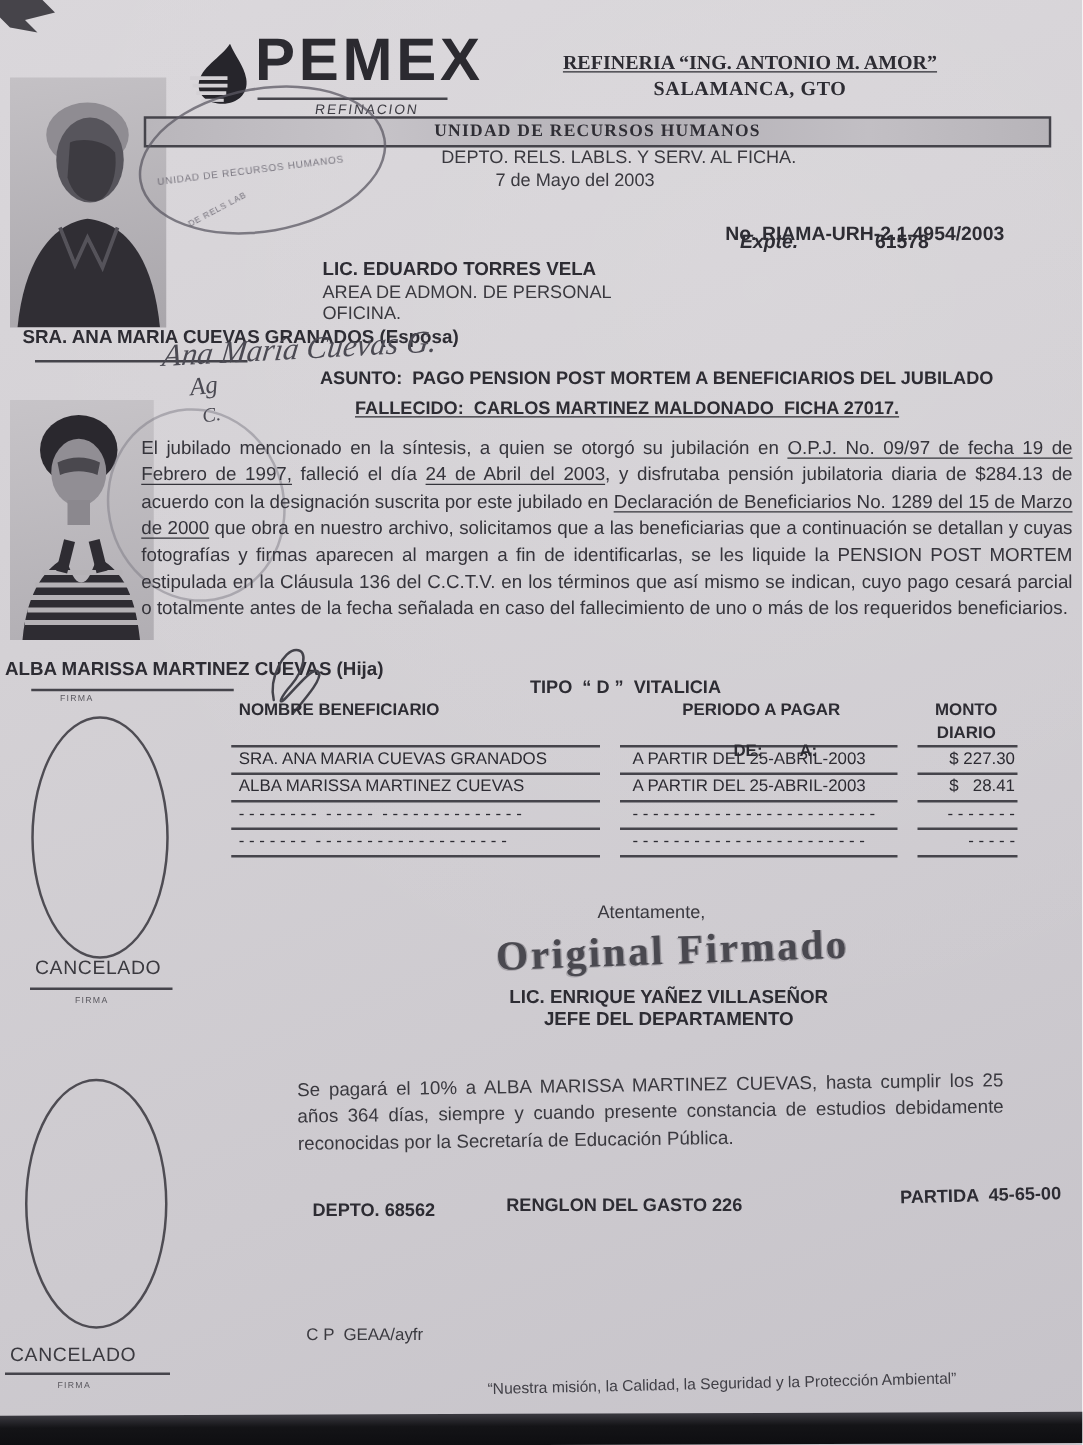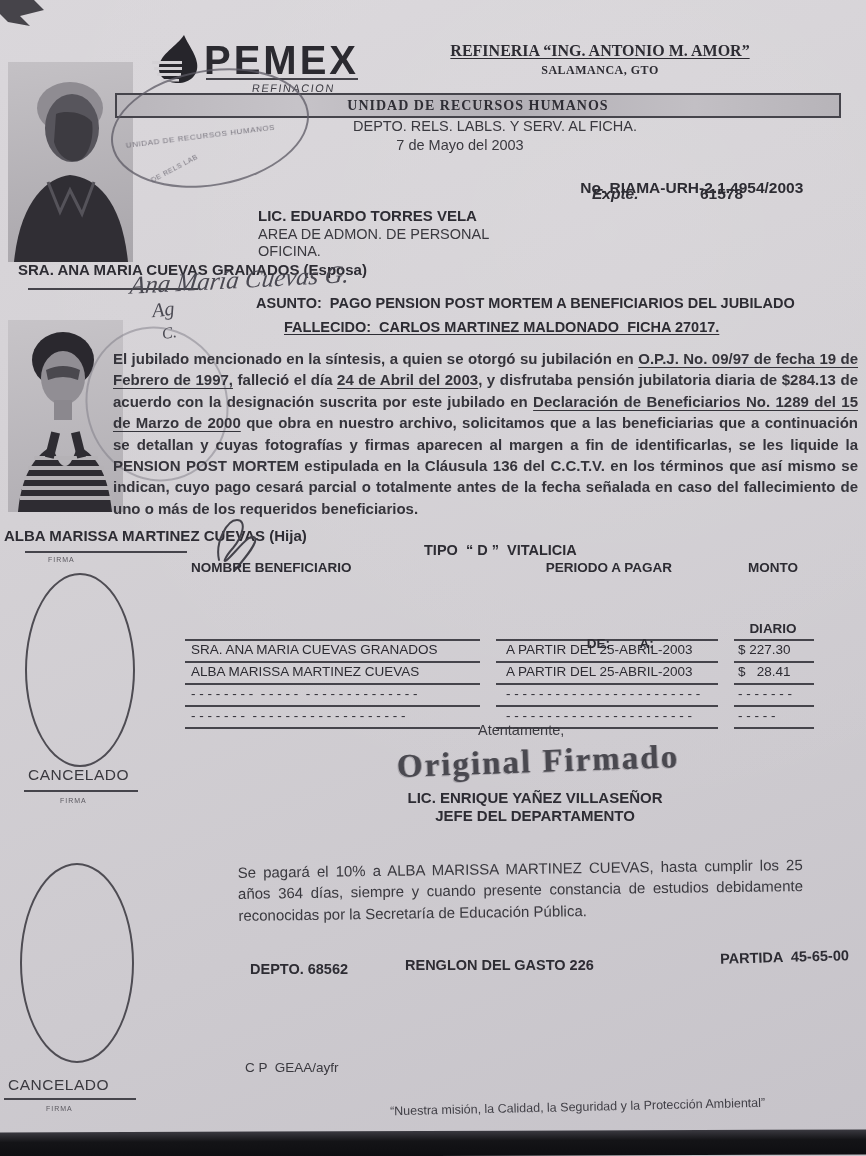--- a/index.html
+++ b/index.html
@@ -11,34 +11,34 @@
     font-family:"Liberation Sans", sans-serif;
     color:#3a393f;
   }
   .t{position:absolute; white-space:pre; line-height:1.2;}
   .b{font-weight:bold; color:#2d2c33;}
   .serif{font-family:"Liberation Serif", serif;}
   .u{text-decoration:underline; text-underline-offset:2px;}
   .line{position:absolute; height:0; border-top:2px solid #45444b;}
   .firma{position:absolute; font-size:7px; letter-spacing:1px; color:#5a585f;}
   .oval{position:absolute; border:2.5px solid #4e4c53; border-radius:50%; background:transparent;}
-  .par{position:absolute; text-align:justify; font-size:15px; line-height:21.4px; color:#35343b; font-weight:bold;}
+  .par{position:absolute; text-align:justify; font-size:15px; line-height:21.4px; color:#35343b; font-weight:normal;}
   .par .useg{text-decoration:underline; text-underline-offset:3px;}
   .stamp-ellipse{position:absolute; border-radius:50%;}
   .tinytext{position:absolute; color:#605d68; letter-spacing:.6px; opacity:.8; filter:blur(.3px); white-space:pre;}
   .sig{position:absolute; font-family:"Liberation Serif", serif; font-style:italic; color:#4b4a53; white-space:pre;}
   
   .tbl{position:absolute; left:185px; top:556px; display:grid;
        grid-template-columns:295px 222px 80px; column-gap:16px; font-size:13.5px;}
   .tbl .cell{white-space:pre; padding:1px 2px 2px 6px;}
   .tbl .hdr{font-weight:bold; color:#2d2c33; border-bottom:none; padding-top:4px;}
-  .tbl .sub{font-weight:bold; color:#2d2c33; border-bottom:2px solid #45444b; height:16px;margin-top:43px;}
+  .tbl .sub{font-weight:bold; color:#2d2c33; border-bottom:2px solid #45444b; height:16px;}
   .tbl .data{font-weight:normal; color:#2c2b32; border-bottom:2px solid #45444b; height:17px;}
   .tbl .c2{text-align:left; padding-left:10px;}
-  .tbl .c3{padding-left:4px;}
+  .tbl .c3{padding-left:4px;text-align:right;}
   .center{text-align:center;}
 </style>
 </head>
 <body>
 
 <div class="page">
 
   <svg style="position:absolute;left:0;top:0;" width="70" height="36" viewBox="0 0 70 36">
     <polygon points="0,0 34,0 44,10 20,16 30,26 8,22 0,14" fill="#2b2a30" opacity=".85"></polygon>
   </svg>
@@ -53,27 +53,27 @@
     </svg>
   </div>
 
   <svg style="position:absolute;left:148px;top:34px;" width="56" height="50" viewBox="0 0 56 50">
     <path d="M36,1 C29,12 12,20 11,33 C10,44 20,49 30,49 C42,49 51,41 49,29 C47,18 40,11 36,1 Z" fill="#26252b"></path>
     <rect x="4" y="27" width="30" height="3" fill="#d4d1d5"></rect>
     <rect x="6" y="33" width="28" height="3" fill="#d4d1d5"></rect>
     <rect x="9" y="39" width="24" height="3" fill="#d4d1d5"></rect>
     <rect x="13" y="45" width="18" height="2.5" fill="#d4d1d5"></rect>
   </svg>
-  <div class="t b" style="left:204px;top:36px;font-size:40px;letter-spacing:3px;color:#2b2a30;">PEMEX</div>
+  <div class="t b" style="left:204px;top:20px;font-size:48px;letter-spacing:3px;color:#2b2a30;">PEMEX</div>
   <div class="line" style="left:206px;top:78px;width:152px;border-top-width:2.5px;"></div>
   <div class="t" style="left:252px;top:82px;font-size:11px;letter-spacing:1.5px;color:#3f3e45;transform:skewX(-8deg);">REFINACION</div>
 
   <div style="position:absolute;left:420px;top:42px;width:360px;text-align:center;">
     <div class="serif b u" style="font-size:16px;white-space:pre;">REFINERIA “ING. ANTONIO M. AMOR”</div>
-    <div class="serif b" style="font-size:12px;margin-top:3px;letter-spacing:.5px;">SALAMANCA, GTO</div>
+    <div class="serif b" style="font-size:16px;margin-top:3px;letter-spacing:.5px;">SALAMANCA, GTO</div>
   </div>
 
   <div style="position:absolute;left:115px;top:93px;width:722px;height:21px;border:2px solid #45444b;
               background:linear-gradient(90deg,#b9b6bb,#c6c3c8 25%,#b3b0b6 55%,#c2bfc4 80%,#b7b4b9);
               display:flex;align-items:center;justify-content:center;">
     <span class="serif b" style="font-size:14px;letter-spacing:1px;color:#2f2e35;white-space:pre;">UNIDAD DE RECURSOS HUMANOS</span>
   </div>
 
   <div class="t" style="left:330px;top:118px;width:330px;text-align:center;font-size:14.5px;">DEPTO. RELS. LABLS. Y SERV. AL FICHA.</div>
   <div class="t" style="left:330px;top:137px;width:260px;text-align:center;font-size:14.5px;">7 de Mayo del 2003</div>

